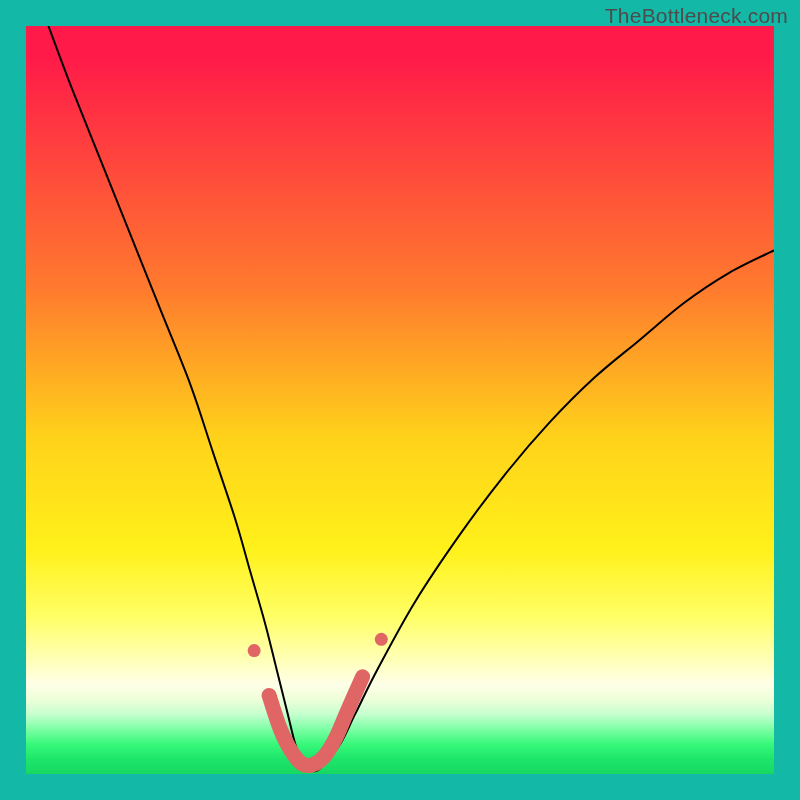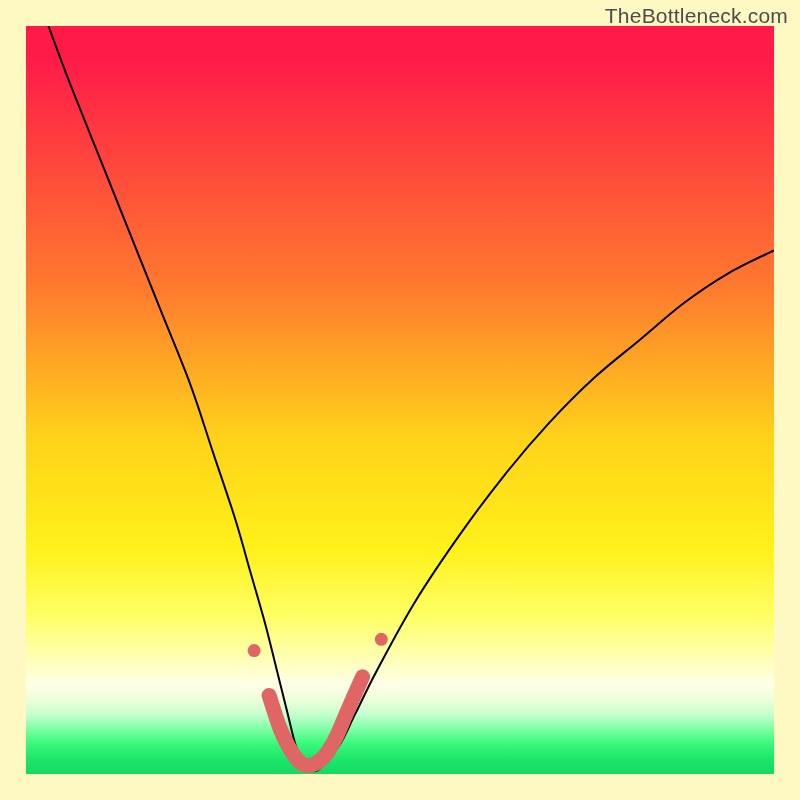--- a/index.html
+++ b/index.html
@@ -10,21 +10,21 @@
     background: #000;
     overflow: hidden;
     font-family: Arial, Helvetica, sans-serif;
   }
   .frame {
     position: absolute;
     left: 0;
     top: 0;
     width: 800px;
     height: 800px;
-    background: #fef9c3;
+    background: #14b8a6;
   }
   .plot {
     position: absolute;
     left: 26px;
     top: 26px;
     width: 748px;
     height: 748px;
     background: linear-gradient(
       to bottom,
       #ff1a49 0%,

